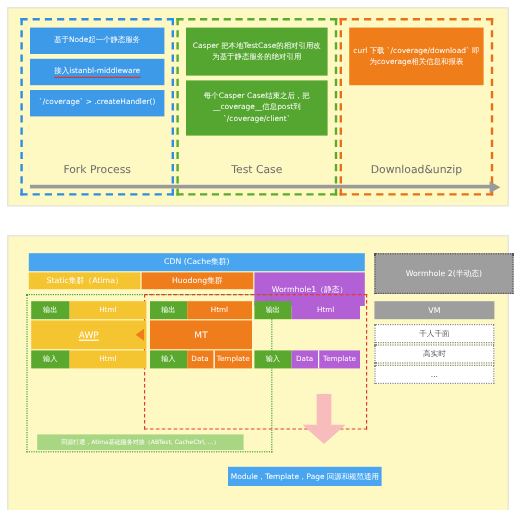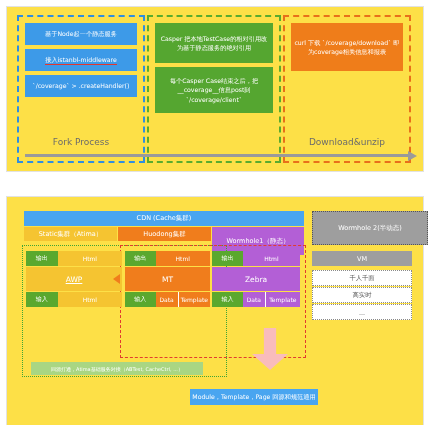--- a/index.html
+++ b/index.html
@@ -1,17 +1,17 @@
 <!DOCTYPE html>
 <html><head>
 <meta charset="utf-8">
 <style>
   html,body{margin:0;padding:0;background:#fff;}
   body{width:430px;height:425px;font-family:"DejaVu Sans","Liberation Sans",sans-serif;overflow:hidden;}
-  .panel{position:absolute;background:#fde047;border:1px solid #e2e2e2;box-sizing:border-box;padding-left:20px;}
+  .panel{position:absolute;background:#fef9c3;border:1px solid #e2e2e2;box-sizing:border-box;padding-left:20px;}
 
   
   #panel-top{left:6px;top:6px;width:418px;height:166px;}
   .phase{position:absolute;top:8px;bottom:8px;box-sizing:border-box;}
   .phase.blue{left:10px;width:128px;border:2px dashed #2f8ee0;}
   .phase.green{left:140px;width:134px;border:2px dashed #5aab2e;}
   .phase.orange{left:276px;width:128px;border:2px dashed #e8701a;}
 
   .stepbox{position:absolute;left:6px;right:6px;box-sizing:border-box;
            color:#fff;font-size:6.2px;line-height:1.5;text-align:center;
@@ -117,20 +117,21 @@
   <div class="phase green">
     <div class="stepbox g g1">Casper 把本地TestCase的相对引用改为基于静态服务的绝对引用</div>
     <div class="stepbox g g2">每个Casper Case结束之后，把 __coverage__信息post到 `/coverage/client`</div>
   </div>
 
   <div class="phase orange">
     <div class="stepbox o o1">curl 下载 `/coverage/download` 即为coverage相关信息和报表</div>
   </div>
 
   <div class="phase-label" style="left:10px;width:128px;">Fork Process</div>
+  <div class="phase-label" style="left:140px;width:134px;">Test Case</div>
   <div class="phase-label" style="left:276px;width:128px;">Download&amp;unzip</div>
 
   <div class="axis"></div>
 </div>
 
 <div class="panel" id="panel-bottom">
 
   <div class="bar cdn">CDN (Cache集群)</div>
   <div class="bar t-static">Static集群（Atima）</div>
   <div class="bar t-huodong">Huodong集群</div>
@@ -165,21 +166,20 @@
   <div class="row mt-in">
     <div class="cell io" style="width:36%;">输入</div>
     <div class="cell c-orange" style="width:26%;">Data</div>
     <div class="cell c-orange" style="width:38%;border-left:1px solid #fff;">Template</div>
   </div>
 
   <div class="row zb-out">
     <div class="cell io" style="width:35%;">输出</div>
     <div class="cell c-purple" style="width:65%;">Html</div>
   </div>
-  <div class="zb-mid">Zebra</div>
   <div class="row zb-in">
     <div class="cell io" style="width:35%;">输入</div>
     <div class="cell c-purple" style="width:25%;">Data</div>
     <div class="cell c-purple" style="width:40%;border-left:1px solid #fff;">Template</div>
   </div>
 
   <div class="greenband">回源打通，Atima基础服务对接（ABTest, CacheCtrl, ...）</div>
   <div class="pinkarrow"></div>
   <div class="module-box">Module，Template，Page 回源和规范通用</div>
 </div>

